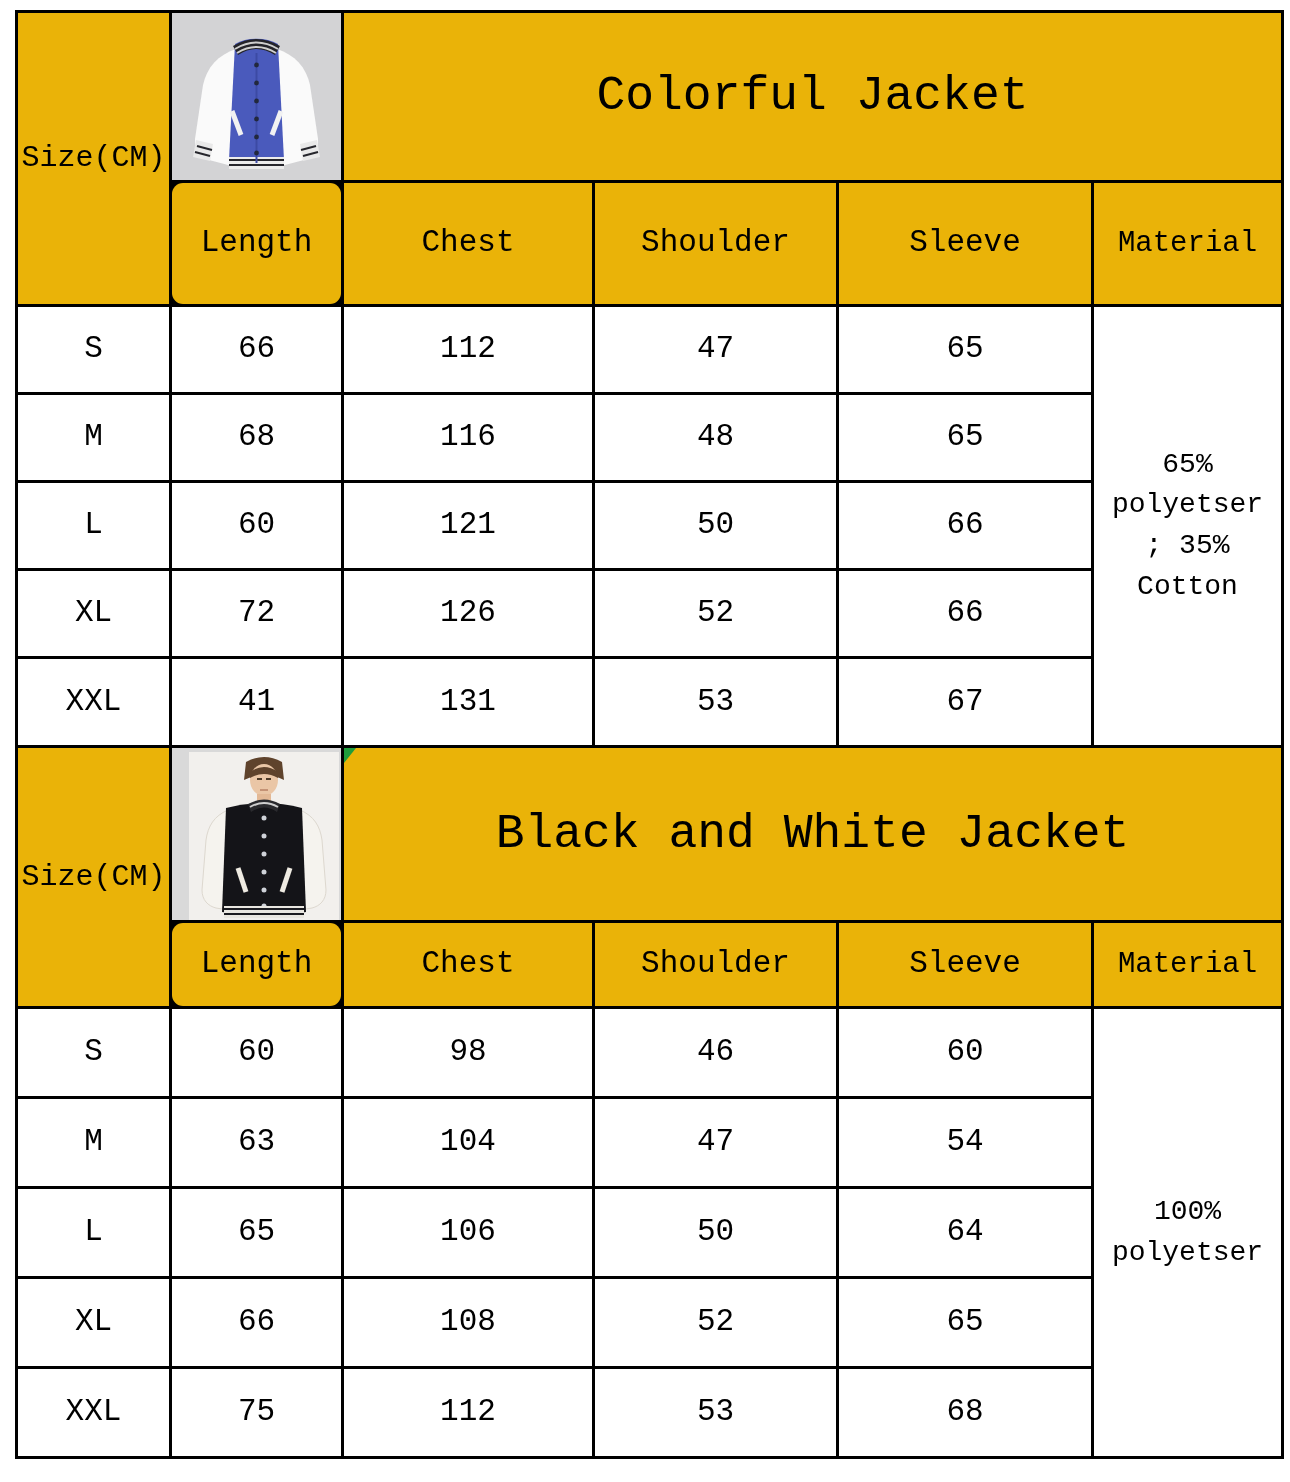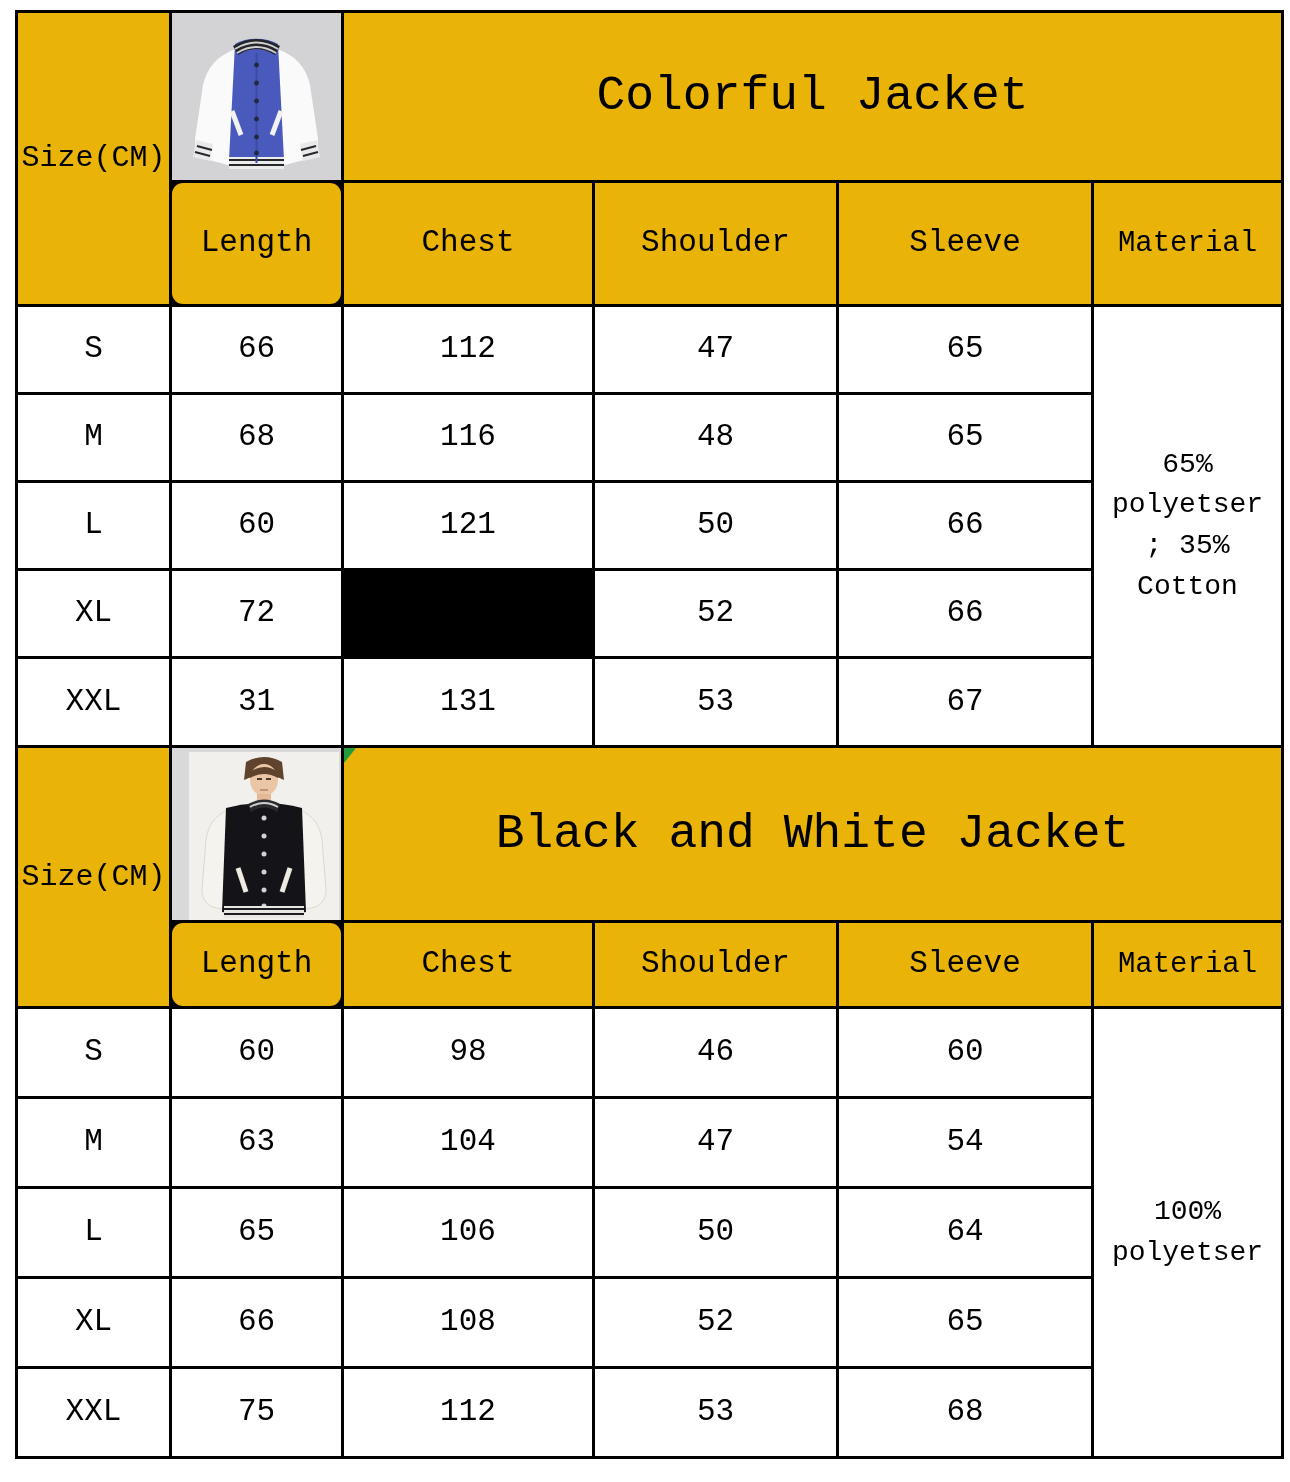--- a/index.html
+++ b/index.html
@@ -108,25 +108,26 @@
     <div class="cell c5 r4">65</div>
 
     <div class="cell c1 r5">L</div>
     <div class="cell c2 r5">60</div>
     <div class="cell c3 r5">121</div>
     <div class="cell c4 r5">50</div>
     <div class="cell c5 r5">66</div>
 
     <div class="cell c1 r6">XL</div>
     <div class="cell c2 r6">72</div>
+    <div class="cell c3 r6">126</div>
     <div class="cell c4 r6">52</div>
     <div class="cell c5 r6">66</div>
 
     <div class="cell c1 r7">XXL</div>
-    <div class="cell c2 r7">31</div>
+    <div class="cell c2 r7">41</div>
     <div class="cell c3 r7">131</div>
     <div class="cell c4 r7">53</div>
     <div class="cell c5 r7">67</div>
 
     <div class="cell material">65%
 polyetser
 ; 35%
 Cotton</div>
   </div>
 

